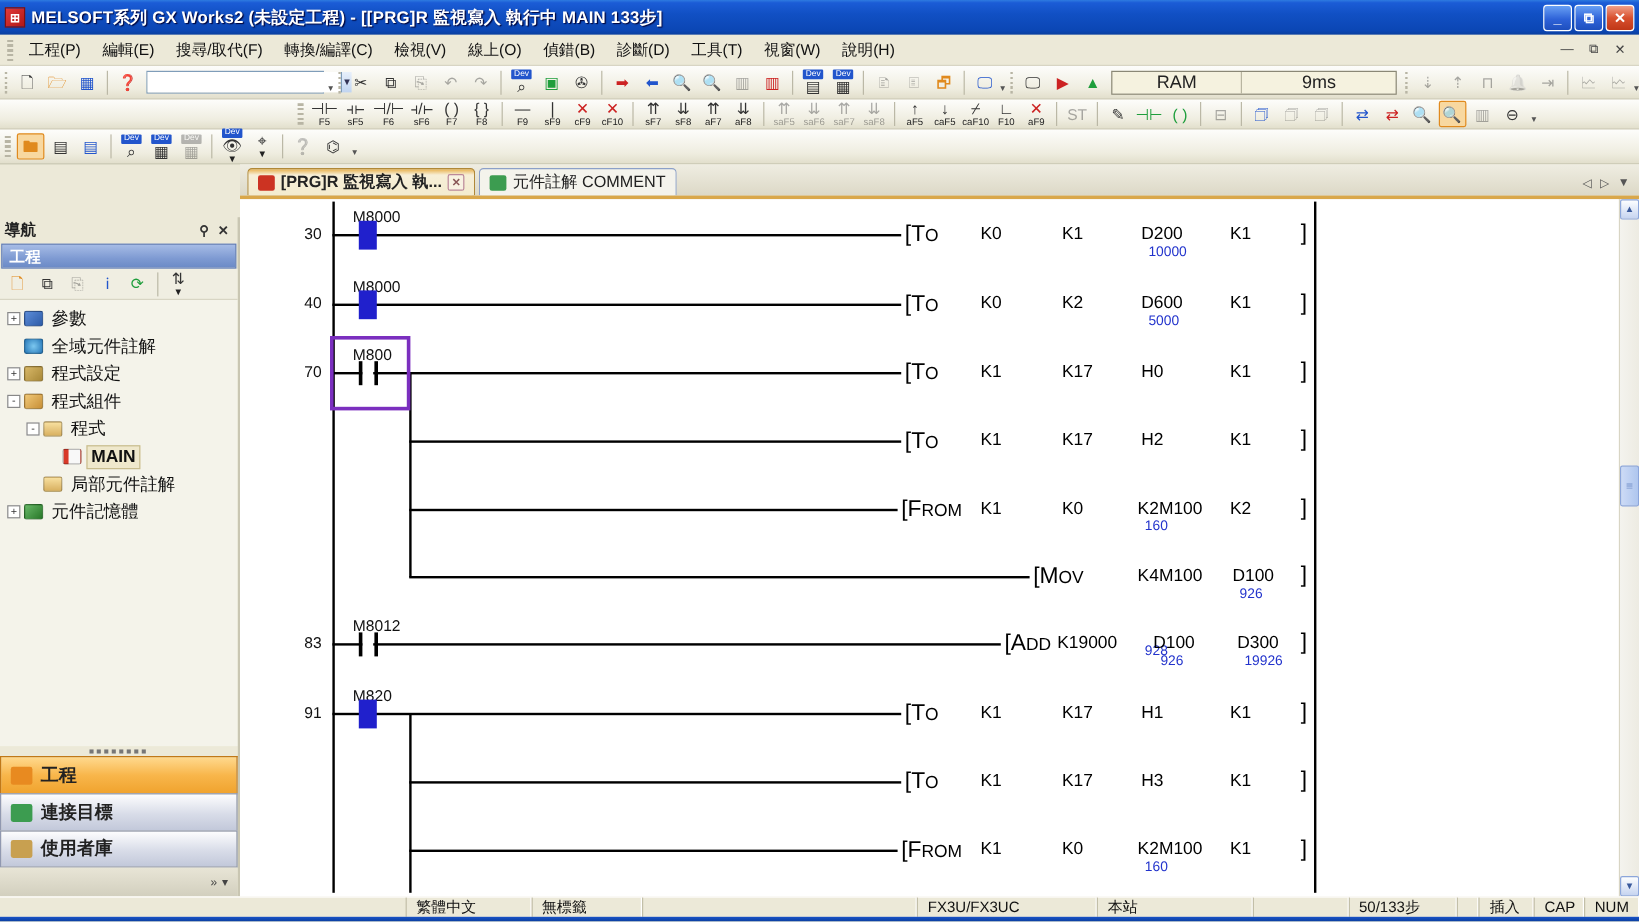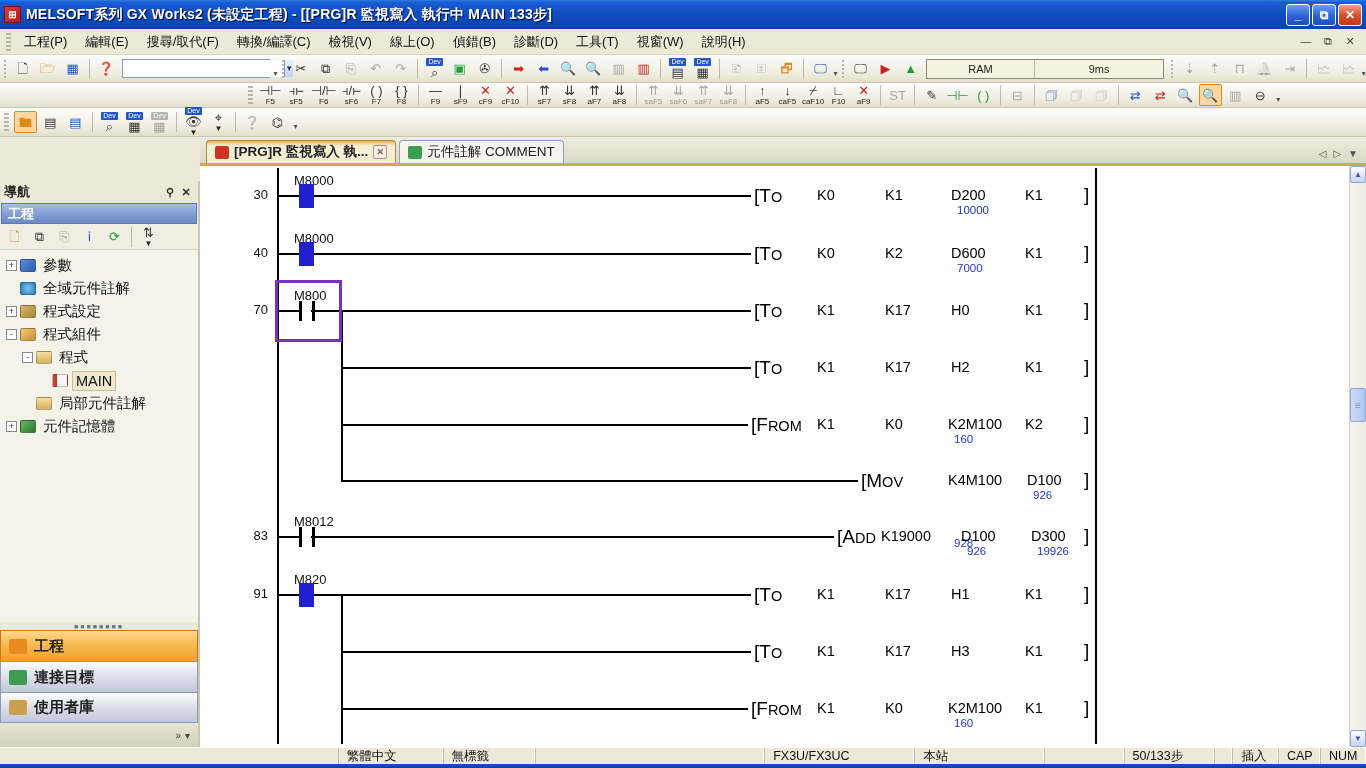--- a/index.html
+++ b/index.html
@@ -51,21 +51,21 @@
     padding:0 2px; border-radius:1px; }
   .tsep { width:1px; height:20px; background:#BBB8A6; margin:0 4px; }
   .ovf { width:11px; height:22px; display:flex; align-items:flex-end; justify-content:center;
     font-size:8px; color:#555; padding-bottom:2px; }
   .combo { width:148px; height:19px; background:#fff; border:1px solid #7F9DB9; margin:0 3px;
     display:flex; }
   .combo input { flex:1; border:0; outline:0; font-size:12px; padding:0 3px; }
   .combo .cbtn { width:16px; background:linear-gradient(180deg,#E8F0FB,#C0D4F0); border-left:1px solid #7F9DB9;
     font-size:8px; color:#335; display:flex; align-items:center; justify-content:center; }
   .rambox { display:flex; border:1px solid #8A8876; background:#F5F2DF; height:20px; margin:0 3px; }
-  .rambox .cell { padding:2px 8px; font-size:11px; color:#222; display:flex; align-items:center;
+  .rambox .cell { padding:2px 8px; font-size:15px; color:#222; display:flex; align-items:center;
     justify-content:center; }
   .rambox .cell:first-child { width:108px; border-right:1px solid #B8B5A0; }
   .rambox .cell:last-child { width:128px; }
 
   
   .main { flex:1; display:flex; min-height:0; }
 
   
   .nav { width:200px; background:#ECE9D8; border-right:2px solid #C9C6B2; display:flex;
     flex-direction:column;margin-top:44px; }
@@ -567,21 +567,21 @@
           <div class="trow" style="padding-left: 4px;">
             <div class="texp">-</div>
             <div class="ti" style="background: linear-gradient(135deg, rgb(240, 200, 120), rgb(200, 144, 56));"></div>
             <span class="tlabel">程式組件</span>
           </div>
           <div class="trow" style="padding-left: 20px;">
             <div class="texp">-</div>
             <div class="ti" style="background: linear-gradient(rgb(248, 224, 160), rgb(216, 176, 96));"></div>
             <span class="tlabel">程式</span>
           </div>
-          <div class="trow sel" style="padding-left: 36px;">
+          <div class="trow sel" style="padding-left: 36px; font-weight: bold;">
             <div class="texp none">+</div>
             <div class="ti" style="background: linear-gradient(90deg, rgb(216, 56, 40) 30%, rgb(248, 248, 248) 30%);"></div>
             <span class="tlabel">MAIN</span>
           </div>
           <div class="trow" style="padding-left: 20px;">
             <div class="texp none">+</div>
             <div class="ti" style="background: linear-gradient(rgb(248, 224, 160), rgb(216, 176, 96));"></div>
             <span class="tlabel">局部元件註解</span>
           </div>
           <div class="trow" style="padding-left: 4px;">
@@ -649,21 +649,21 @@
             <div class="argTxt" style="left: 825px; top: 21px;">K1</div>
             <div class="closeB" style="left: 884px; top: 18px;">]</div>
             <div class="hline" style="left: 77px; top: 87px; width: 474px;"></div>
             <div class="stepnum" style="left: 8px; top: 79px;">40</div>
             <div class="clabel" style="left: 94px; top: 65px;">M8000</div>
             <div class="c-on" style="left: 99px; top: 76px;"></div>
             <div class="opTxt" style="left: 554px; top: 77px;">[TO</div>
             <div class="argTxt" style="left: 617px; top: 79px;">K0</div>
             <div class="argTxt" style="left: 685px; top: 79px;">K2</div>
             <div class="argTxt" style="left: 751px; top: 79px;">D600</div>
-            <div class="valTxt" style="left: 757px; top: 96px;">7000</div>
+            <div class="valTxt" style="left: 757px; top: 96px;">5000</div>
             <div class="argTxt" style="left: 825px; top: 79px;">K1</div>
             <div class="closeB" style="left: 884px; top: 76px;">]</div>
             <div class="hline" style="left: 77px; top: 144px; width: 474px;"></div>
             <div class="stepnum" style="left: 8px; top: 136px;">70</div>
             <div class="clabel" style="left: 94px; top: 122px;">M800</div>
             <div class="c-gap" style="left: 102px; top: 141px;"></div>
             <div class="c-bar" style="left: 99px; top: 135px;"></div>
             <div class="c-bar" style="left: 112px; top: 135px;"></div>
             <div class="opTxt" style="left: 554px; top: 134px;">[TO</div>
             <div class="argTxt" style="left: 617px; top: 136px;">K1</div>

